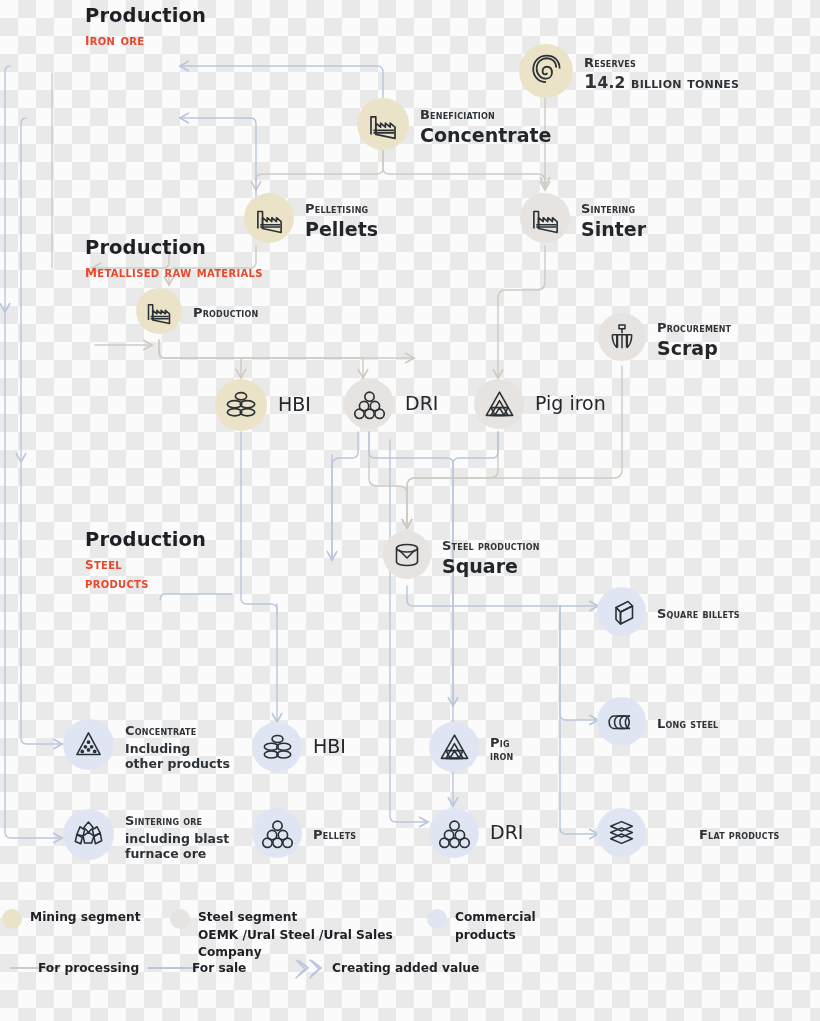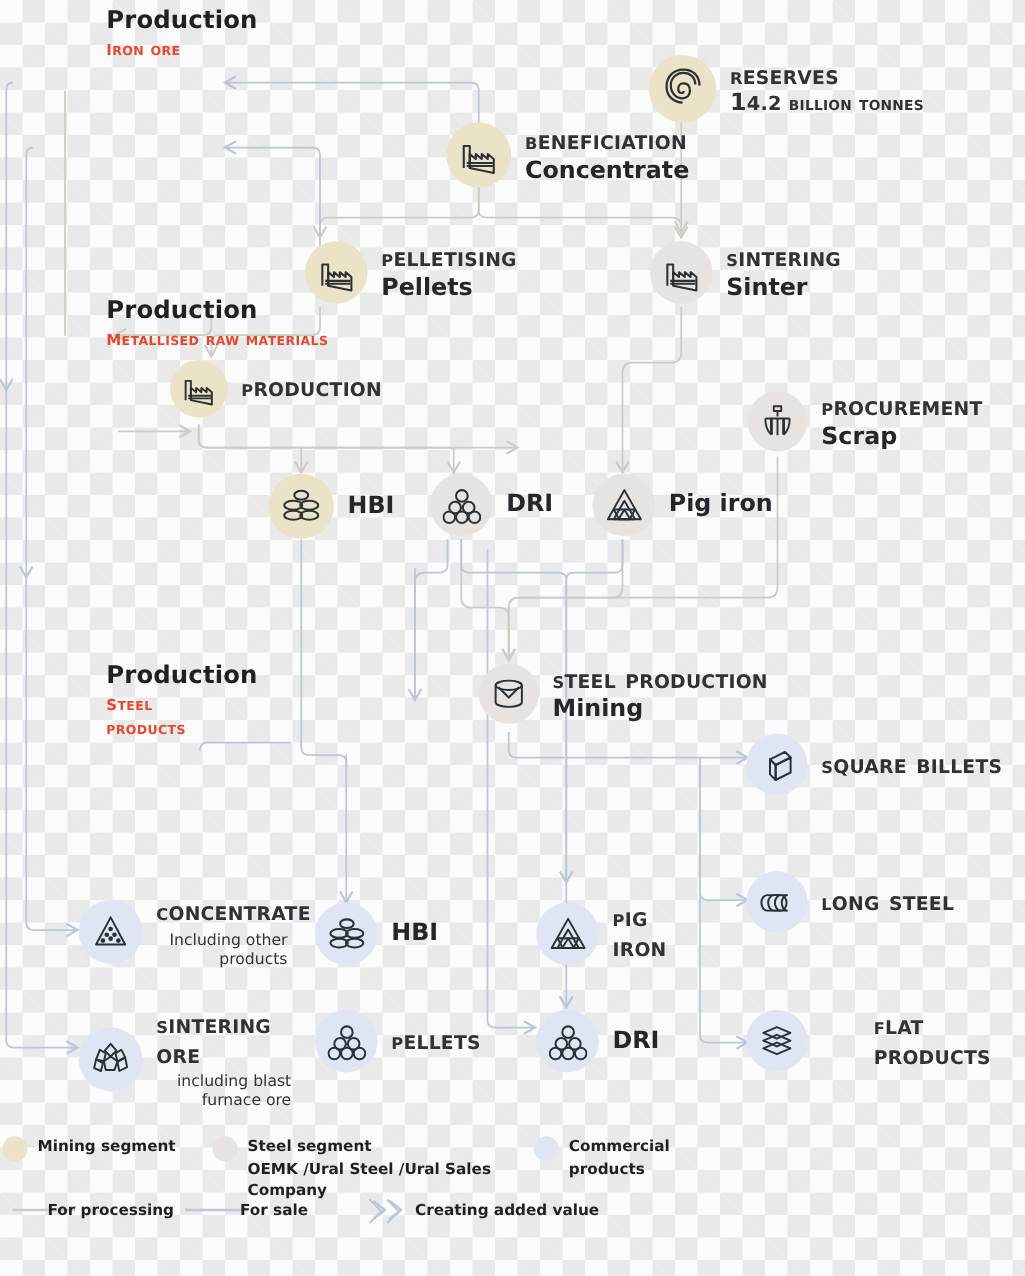--- a/index.html
+++ b/index.html
@@ -21,26 +21,26 @@
   .bub{border-radius:50%;display:flex;align-items:center;justify-content:center;flex:0 0 auto;}
   .bub svg{display:block;}
   .bub.mine{background:#eae3c8;}
   .bub.steel{background:#e6e3e1;}
   .bub.comm{background:#dfe5f2;}
   .lbl{margin-left:11px;line-height:1.12;}
 
   .cap{
     font-weight:700;color:#2e3338;letter-spacing:.2px;
     font-variant:small-caps;text-transform:lowercase;
-    font-size:21px;
+    font-size:11px;
   }
   .cap::first-letter{font-size:19px;}
   .big{font-weight:700;color:#23272b;font-size:19px;margin-top:1px;}
-  .sub{font-weight:400;color:#2e3338;font-size:12.5px;line-height:1.2;margin-top:2px;text-align:right;}
-  .plainbold{font-weight:700;color:#23272b;font-size:19px;}
+  .sub{font-weight:700;color:#2e3338;font-size:12.5px;line-height:1.2;margin-top:2px;}
+  .plainbold{font-weight:400;color:#23272b;font-size:19px;}
 
   .sect{position:absolute;}
   .sect .s1{font-weight:700;font-size:19.5px;color:#1d2024;letter-spacing:.1px;}
   .sect .s2{
     font-weight:700;font-size:14px;color:#e8472b;margin-top:2px;
     font-variant:small-caps;text-transform:lowercase;letter-spacing:.3px;line-height:1.28;
   }
   .sect .s2::first-letter{font-size:17px;}
 
   #legend{position:absolute;left:0;top:900px;width:820px;height:100px;}
@@ -283,21 +283,21 @@
   <div class="node" style="left:383px;top:531px;">
     <div class="bub steel" style="width:48px;height:48px;">
       <svg width="30" height="30" viewBox="0 0 40 40" fill="none" stroke="#2b3035" stroke-width="2.1" stroke-linejoin="round">
         <path d="M6 11v18c0 2.8 6.3 5 14 5s14-2.2 14-5V11"></path>
         <ellipse cx="20" cy="11" rx="14" ry="5"></ellipse>
         <path d="M9 13 L20 24 L31 13"></path>
       </svg>
     </div>
     <div class="lbl">
       <div class="cap">Steel production</div>
-      <div class="big">Mining</div>
+      <div class="big">Square</div>
     </div>
   </div>
 
   <div class="node" style="left:597px;top:587px;">
     <div class="bub comm" style="width:49px;height:49px;">
       <svg width="30" height="30" viewBox="0 0 40 40" fill="none" stroke="#2b3035" stroke-width="2.1" stroke-linejoin="round">
         <path d="M12 14 L28 6 L34 12 L18 20 Z"></path>
         <path d="M12 14 L12 30 L18 36 L18 20 Z"></path>
         <path d="M18 20 L34 12 L34 28 L18 36 Z"></path>
       </svg>

